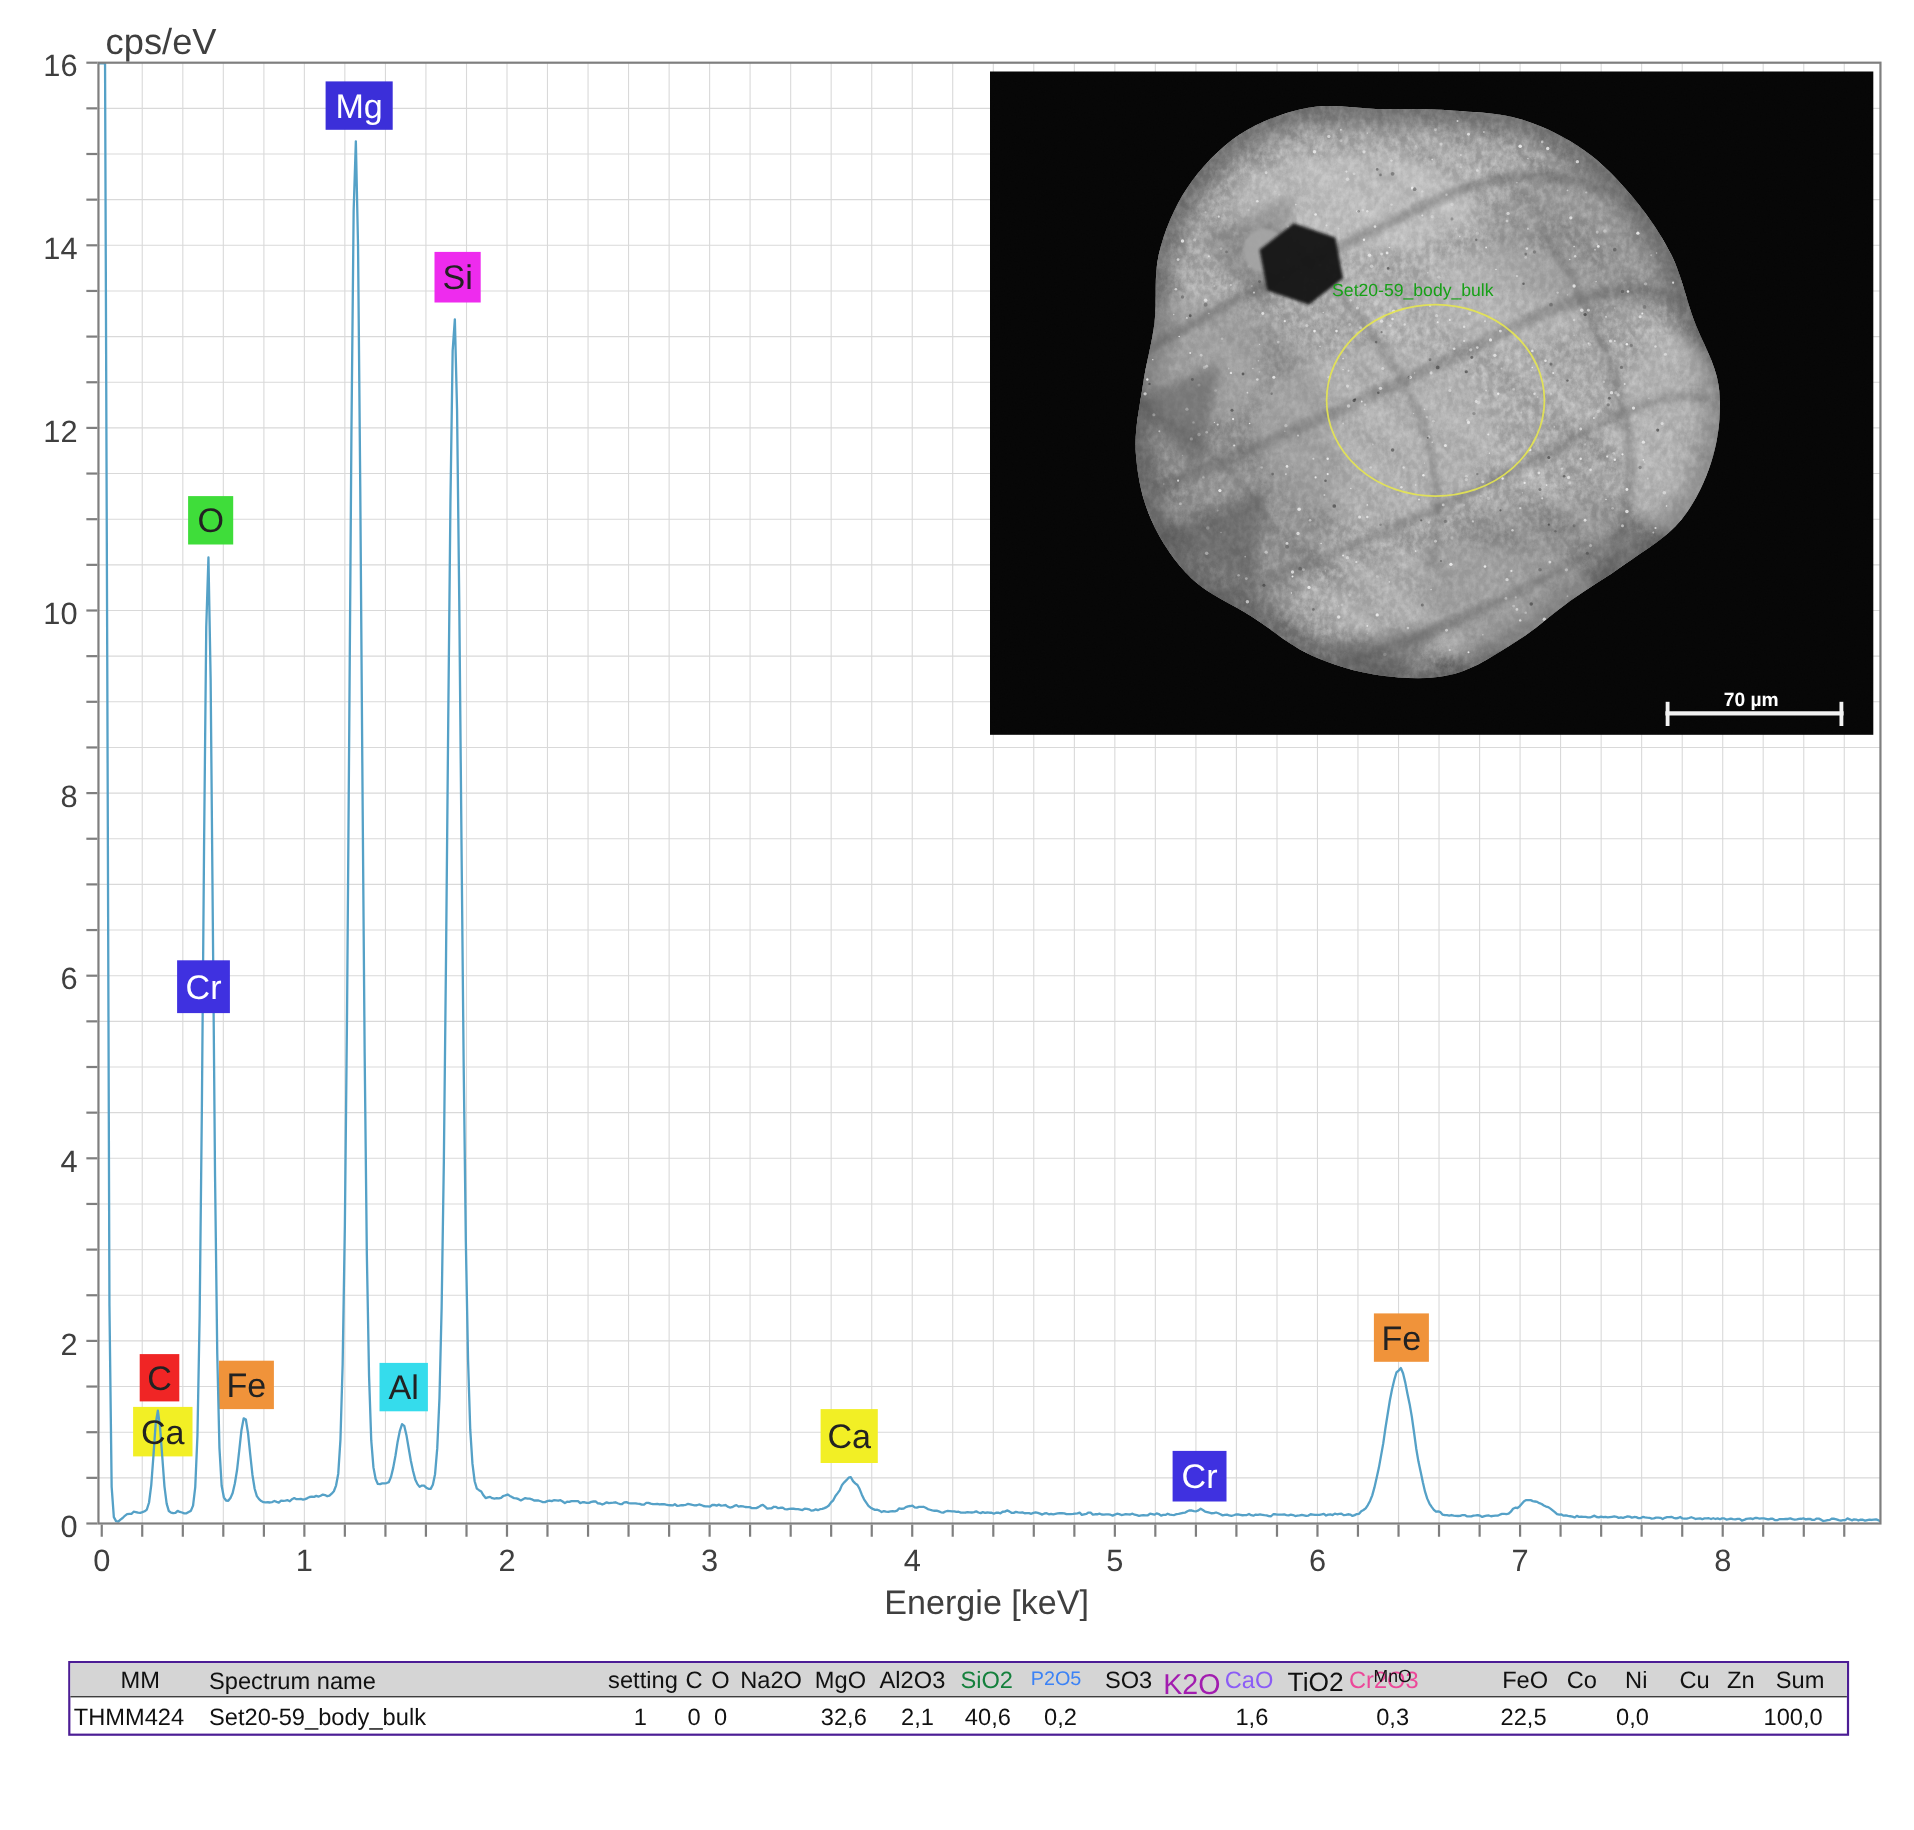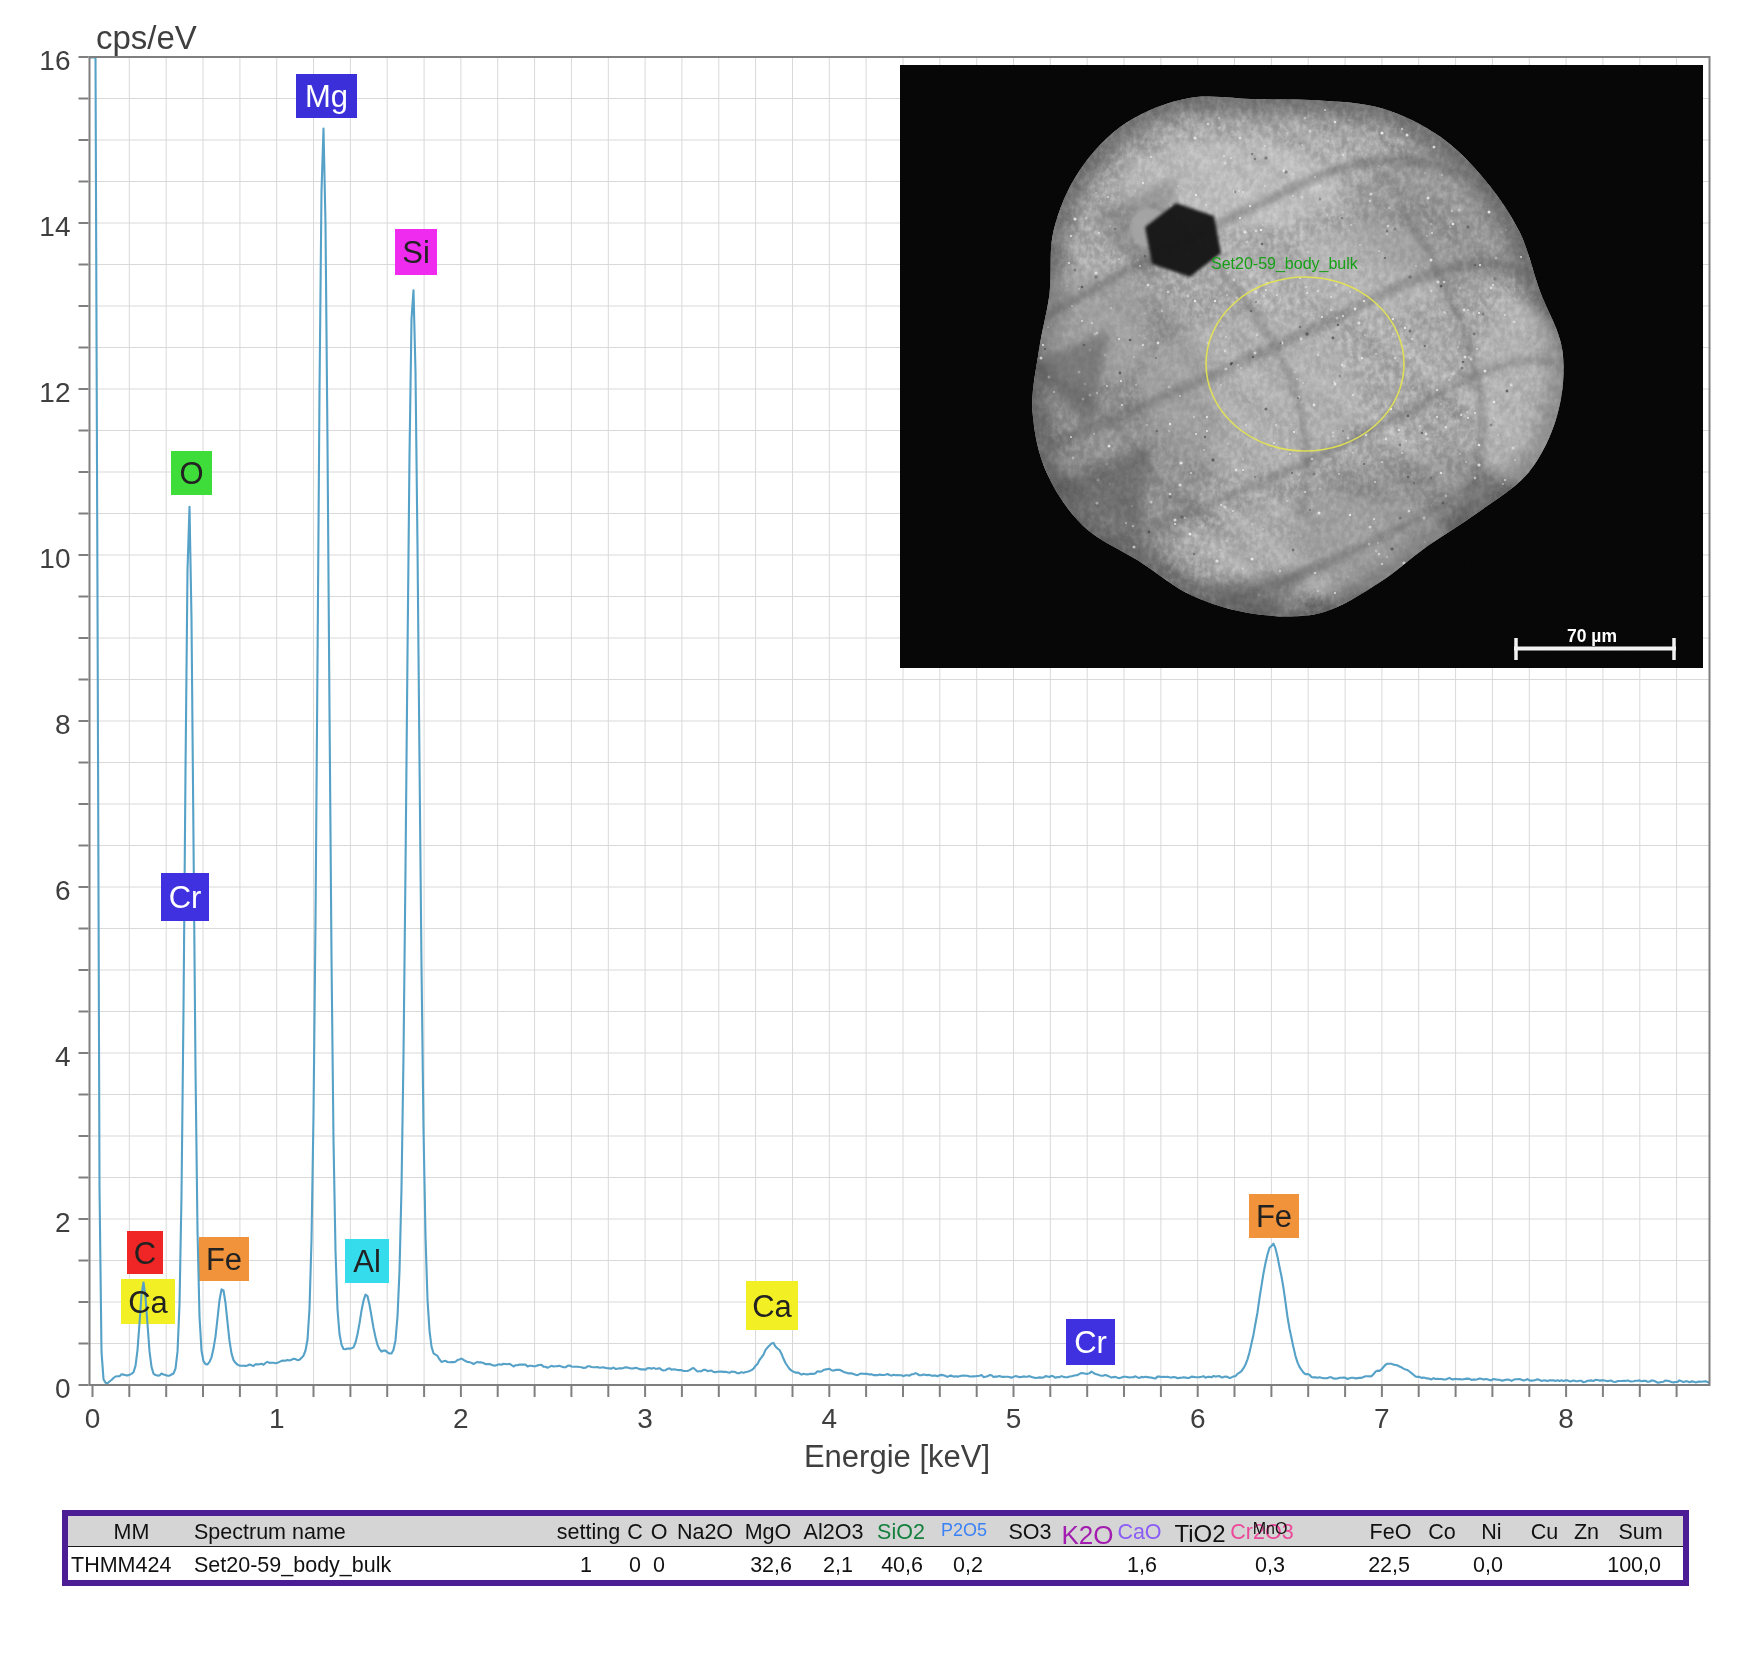--- a/index.html
+++ b/index.html
@@ -755,21 +755,21 @@
         <ellipse cx="405" cy="299" rx="99" ry="87" fill="none" stroke="#e6e650" stroke-width="1.6" opacity="0.9"></ellipse>
         <text x="311" y="204" font-family="Liberation Sans, sans-serif" font-size="16" fill="#17a017">Set20-59_body_bulk</text>
         <g stroke="#f2f2f2">
           <line x1="614" y1="583.5" x2="776" y2="583.5" stroke-width="4"></line>
           <line x1="616" y1="573" x2="616" y2="595" stroke-width="3.5"></line>
           <line x1="774" y1="573" x2="774" y2="595" stroke-width="3.5"></line>
         </g>
         <text x="692" y="577" font-family="Liberation Sans, sans-serif" font-size="17.5" font-weight="bold" fill="#fff" text-anchor="middle">70 µm</text>
       </g>
     </svg>
-<div style="position:absolute;left:62px;top:1510px;width:1615px;height:64px;border:6px solid #4c1d95;background:#fff">
+<div style="position:absolute;left:62px;top:1510px;width:1615px;height:64px;border:2px solid #4c1d95;background:#fff">
       <div style="position:absolute;left:0;top:0;width:100%;height:30px;background:#d5d5d5;border-bottom:1px solid #1a1a1a"></div>
       <div style="position:absolute;top:4px;left:63.5px;transform:translateX(-50%);font-size:21.5px;color:#111;white-space:nowrap">MM</div>
       <div style="position:absolute;top:4px;left:126px;font-size:21.5px;color:#111;white-space:nowrap">Spectrum name</div>
       <div style="position:absolute;top:4px;left:520.5px;transform:translateX(-50%);font-size:21.5px;color:#111;white-space:nowrap">setting</div>
       <div style="position:absolute;top:4px;left:567px;transform:translateX(-50%);font-size:21.5px;color:#111;white-space:nowrap">C</div>
       <div style="position:absolute;top:4px;left:591px;transform:translateX(-50%);font-size:21.5px;color:#111;white-space:nowrap">O</div>
       <div style="position:absolute;top:4px;left:637px;transform:translateX(-50%);font-size:21.5px;color:#111;white-space:nowrap">Na2O</div>
       <div style="position:absolute;top:4px;left:700px;transform:translateX(-50%);font-size:21.5px;color:#111;white-space:nowrap">MgO</div>
       <div style="position:absolute;top:4px;left:765.5px;transform:translateX(-50%);font-size:21.5px;color:#111;white-space:nowrap">Al2O3</div>
       <div style="position:absolute;top:4px;left:833px;transform:translateX(-50%);font-size:21.5px;color:#15803d;white-space:nowrap">SiO2</div>

